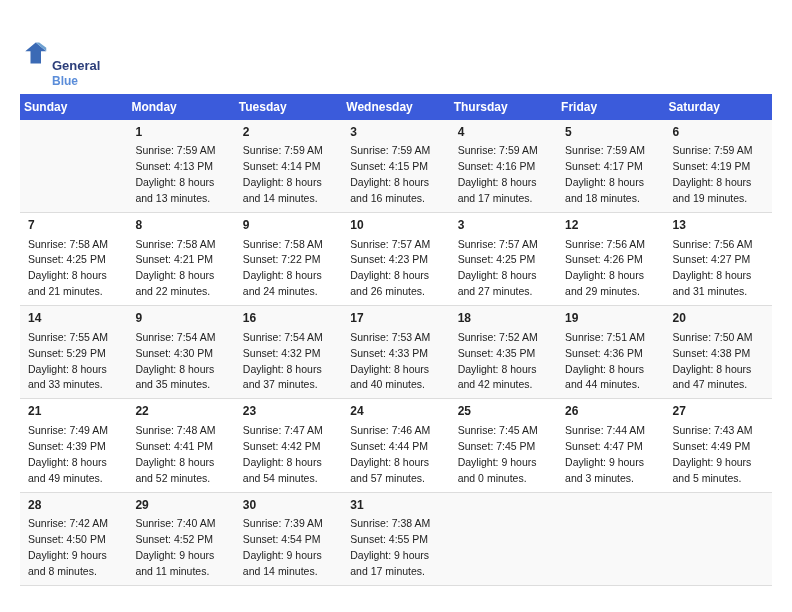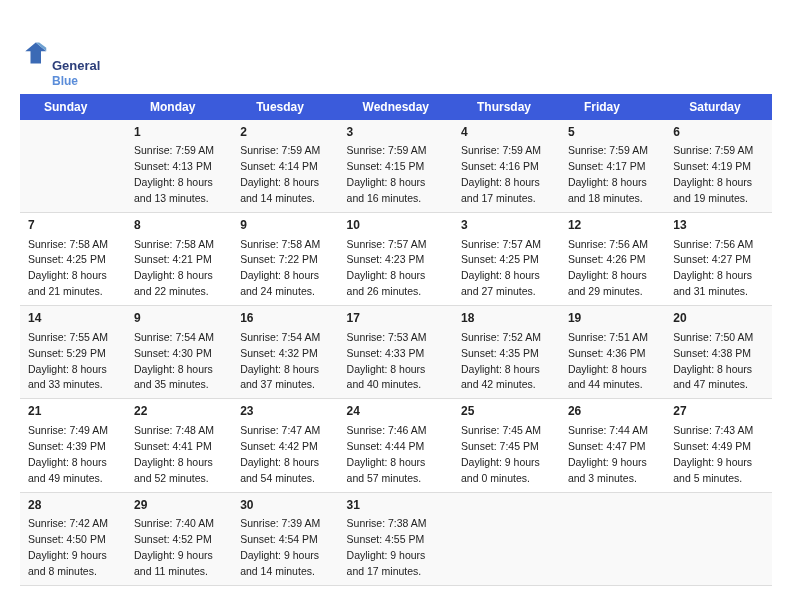--- a/index.html
+++ b/index.html
@@ -43,21 +43,21 @@
     }
     table {
       width: 100%;
       border-collapse: collapse;
       font-size: 11px;
     }
     thead tr th {
       background: #3b5bdb;
       color: #fff;
       text-align: left;
-      padding: 6px 24px;
+      padding: 6px 4px;
       font-size: 12px;
       font-weight: bold;
     }
     tbody tr {
       border-bottom: 1px solid #ddd;
     }
     tbody tr:nth-child(odd) {
       background: #f9f9f9;
     }
     tbody tr:nth-child(even) {

